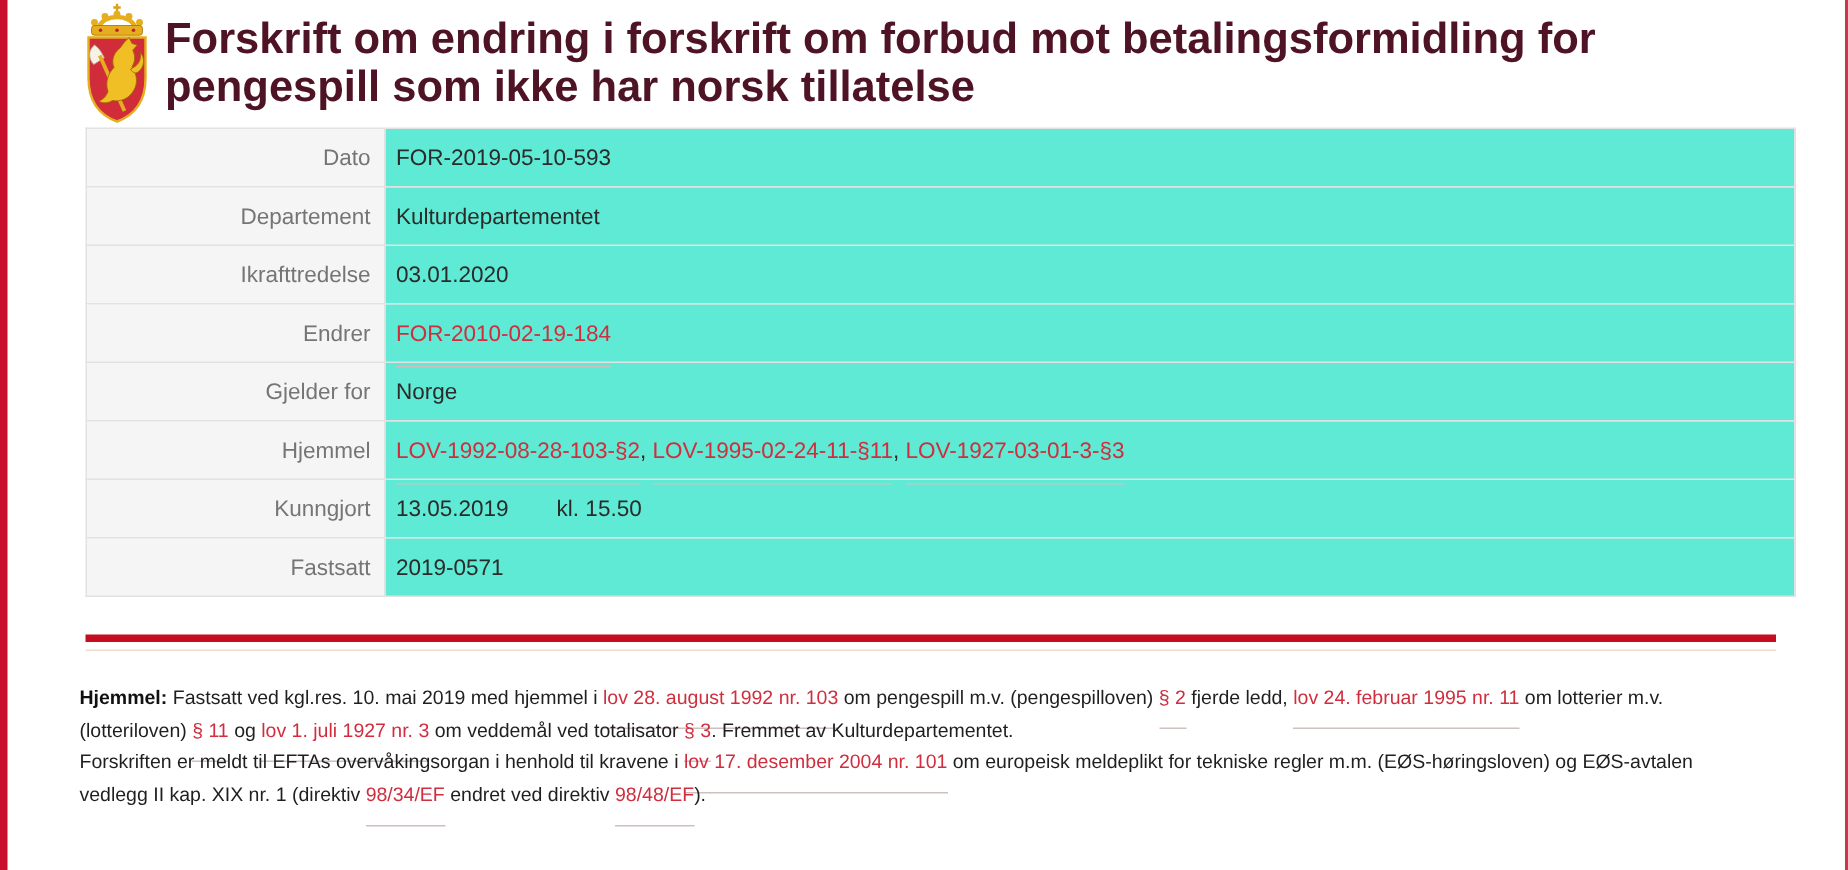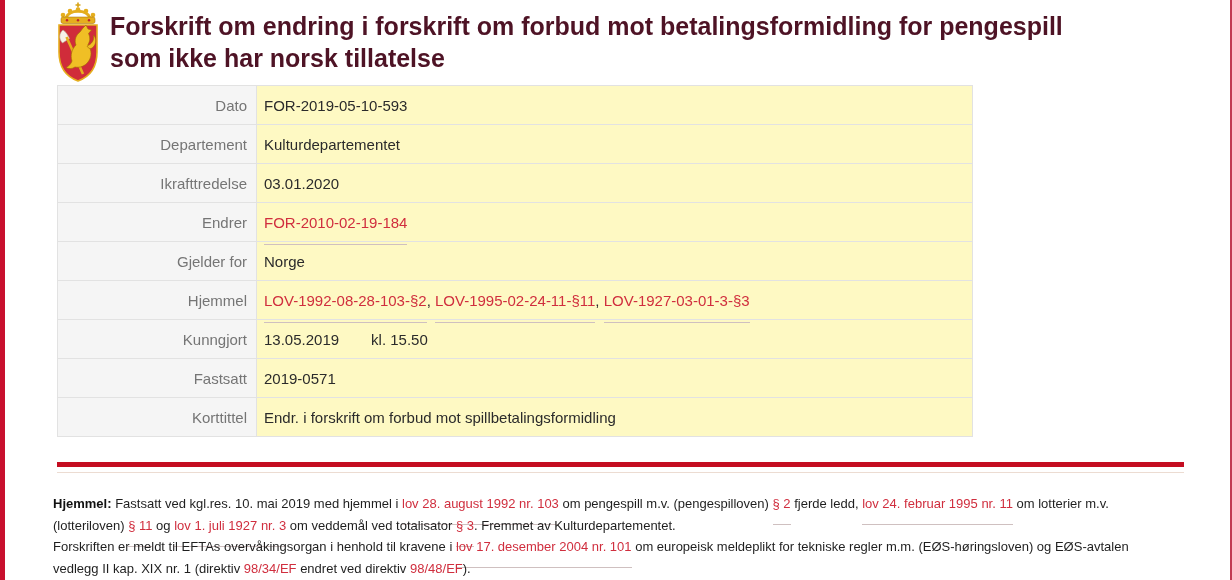--- a/index.html
+++ b/index.html
@@ -18,38 +18,38 @@
     position: absolute; right: 0; top: 0; width: 2px; height: 580px;
     background: #c23a52;
   }
   .content { margin-left: 53px; width: 1130px; }
 
   
   .doc-header { display: flex; align-items: flex-start; padding-top: 2px; }
   .coat { width: 50px; height: 80px; flex: 0 0 50px; margin-right: 7px; }
   h1.doc-title {
     margin: 8px 0 0 0; max-width: 985px;
-    font-size: 25px; line-height: 32px; font-weight: bold;
+    font-size: 29px; line-height: 32px; font-weight: bold;
     color: #4e1325; letter-spacing: 0;
   }
 
   
   table.meta {
-    border-collapse: collapse; margin: 3px 0 0 4px; width: 916px;
+    border-collapse: collapse; margin: 3px 0 0 4px; width: 1140px;
     table-layout: fixed;
   }
   table.meta td {
     border: 1px solid #e2e2e2; height: 39px; font-size: 15px;
     vertical-align: middle; padding-top: 0; padding-bottom: 0;
   }
   td.lbl {
     width: 199px; background: #f5f5f5; color: #757575;
     text-align: right; padding-right: 9px;
   }
-  td.val { background: #fef9c3; color: #2b2b2b; padding-left: 7px; }
+  td.val { background: #5eead4; color: #2b2b2b; padding-left: 7px; }
 
   
   a.rlink {
     color: #d02e3e; text-decoration: none;
     border-bottom: 1px solid #cfc0c0; padding-bottom: 13px;
     cursor: pointer;
   }
   .gap { margin-left: 32px; }
 
   
@@ -127,24 +127,20 @@
           <td class="val"><a href="#" class="rlink">LOV-1992-08-28-103-§2</a><span>, </span><a href="#" class="rlink">LOV-1995-02-24-11-§11</a><span>, </span><a href="#" class="rlink">LOV-1927-03-01-3-§3</a></td>
         </tr>
         <tr>
           <td class="lbl">Kunngjort</td>
           <td class="val"><span>13.05.2019</span><span class="gap">kl. 15.50</span></td>
         </tr>
         <tr>
           <td class="lbl">Fastsatt</td>
           <td class="val"><span>2019-0571</span></td>
         </tr>
-        <tr>
-          <td class="lbl">Korttittel</td>
-          <td class="val"><span>Endr. i forskrift om forbud mot spillbetalingsformidling</span></td>
-        </tr>
       </tbody>
   </table>
 
   <div class="separator">
     <div class="thick"></div>
     <div class="thin"></div>
   </div>
 
   <div class="body-text">
       <p><span class="b">Hjemmel:</span><span> Fastsatt ved kgl.res. 10. mai 2019 med hjemmel i </span><a href="#" class="rlink">lov 28. august 1992 nr. 103</a><span> om pengespill m.v. (pengespilloven) </span><a href="#" class="rlink">§ 2</a><span> fjerde ledd, </span><a href="#" class="rlink">lov 24. februar 1995 nr. 11</a><span> om lotterier m.v. (lotteriloven) </span><a href="#" class="rlink">§ 11</a><span> og </span><a href="#" class="rlink">lov 1. juli 1927 nr. 3</a><span> om veddemål ved totalisator </span><a href="#" class="rlink">§ 3</a><span>. Fremmet av Kulturdepartementet.</span></p>

